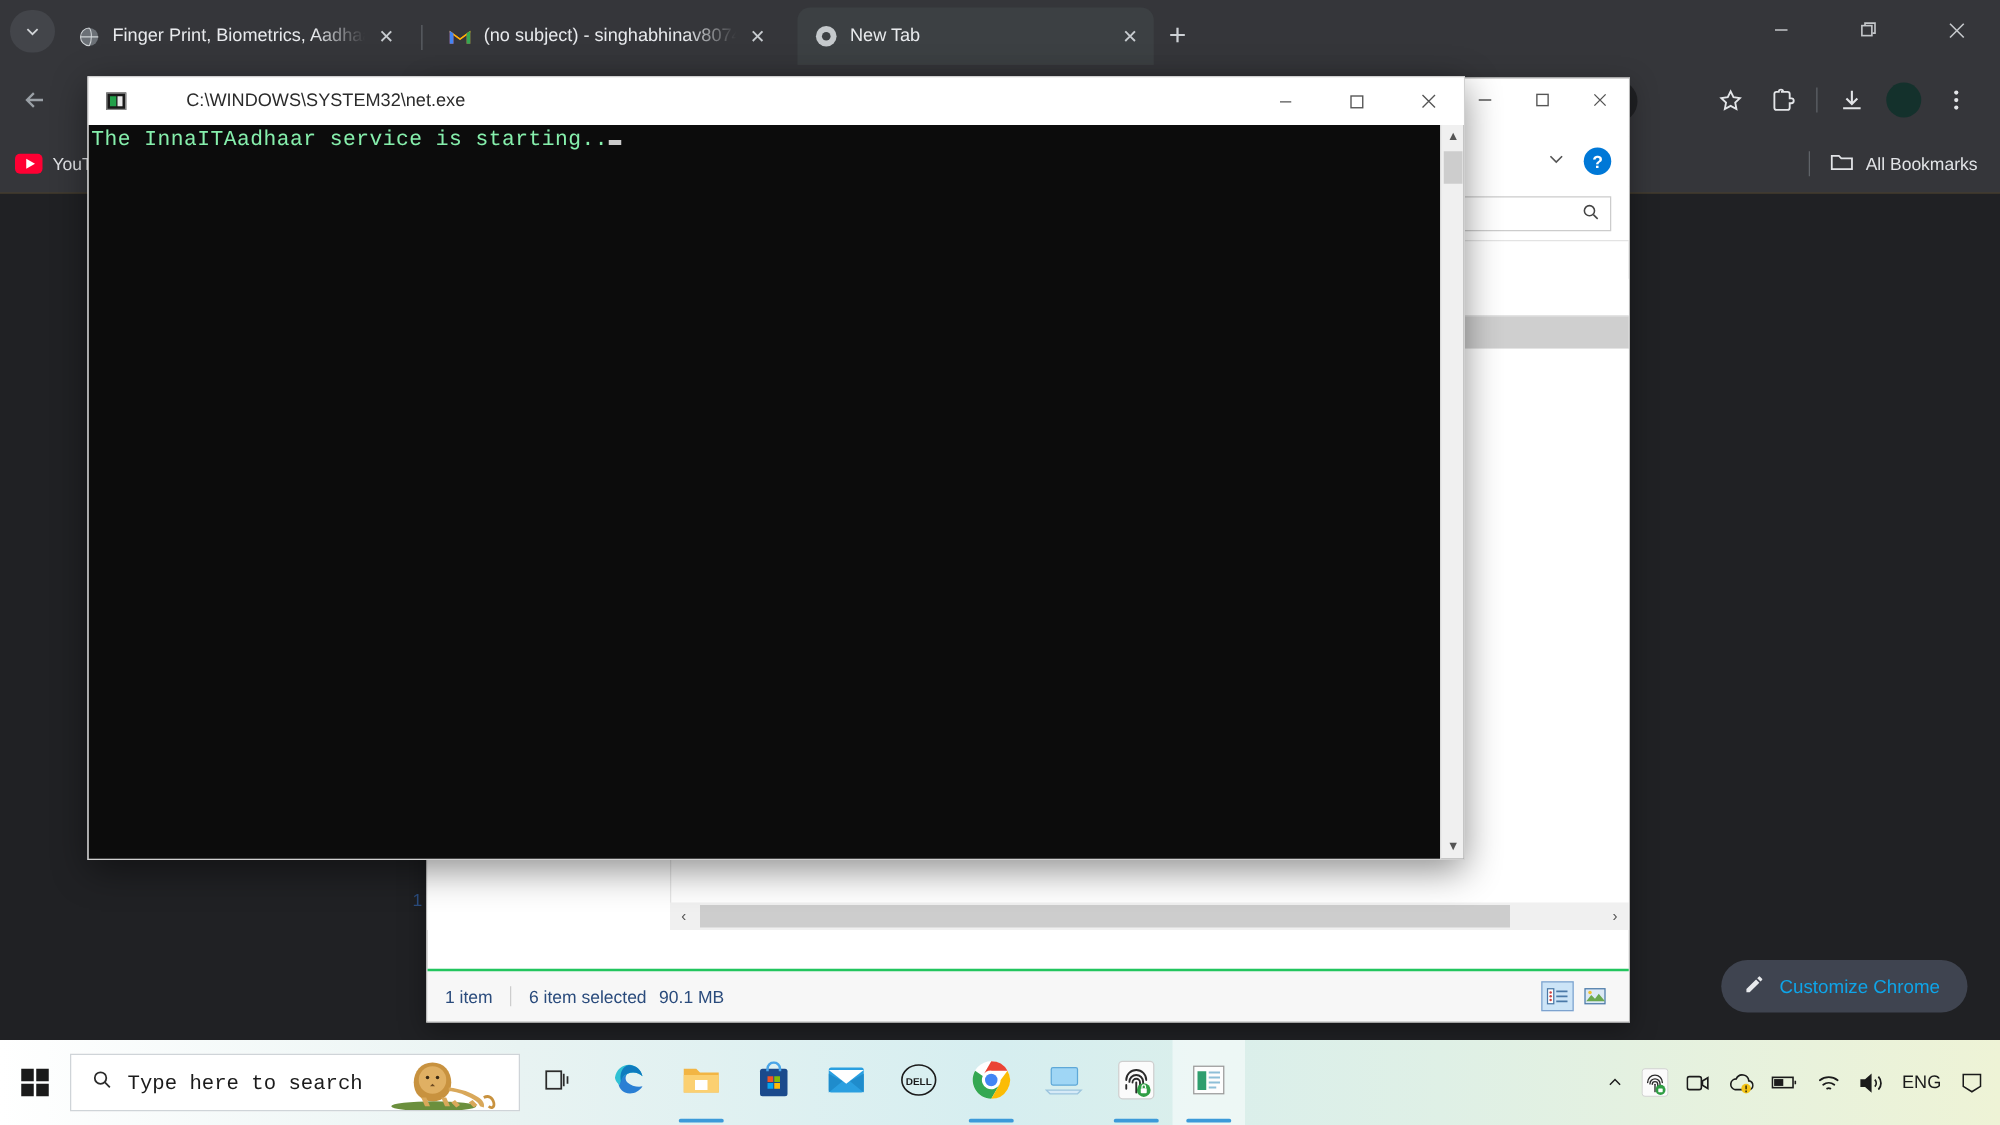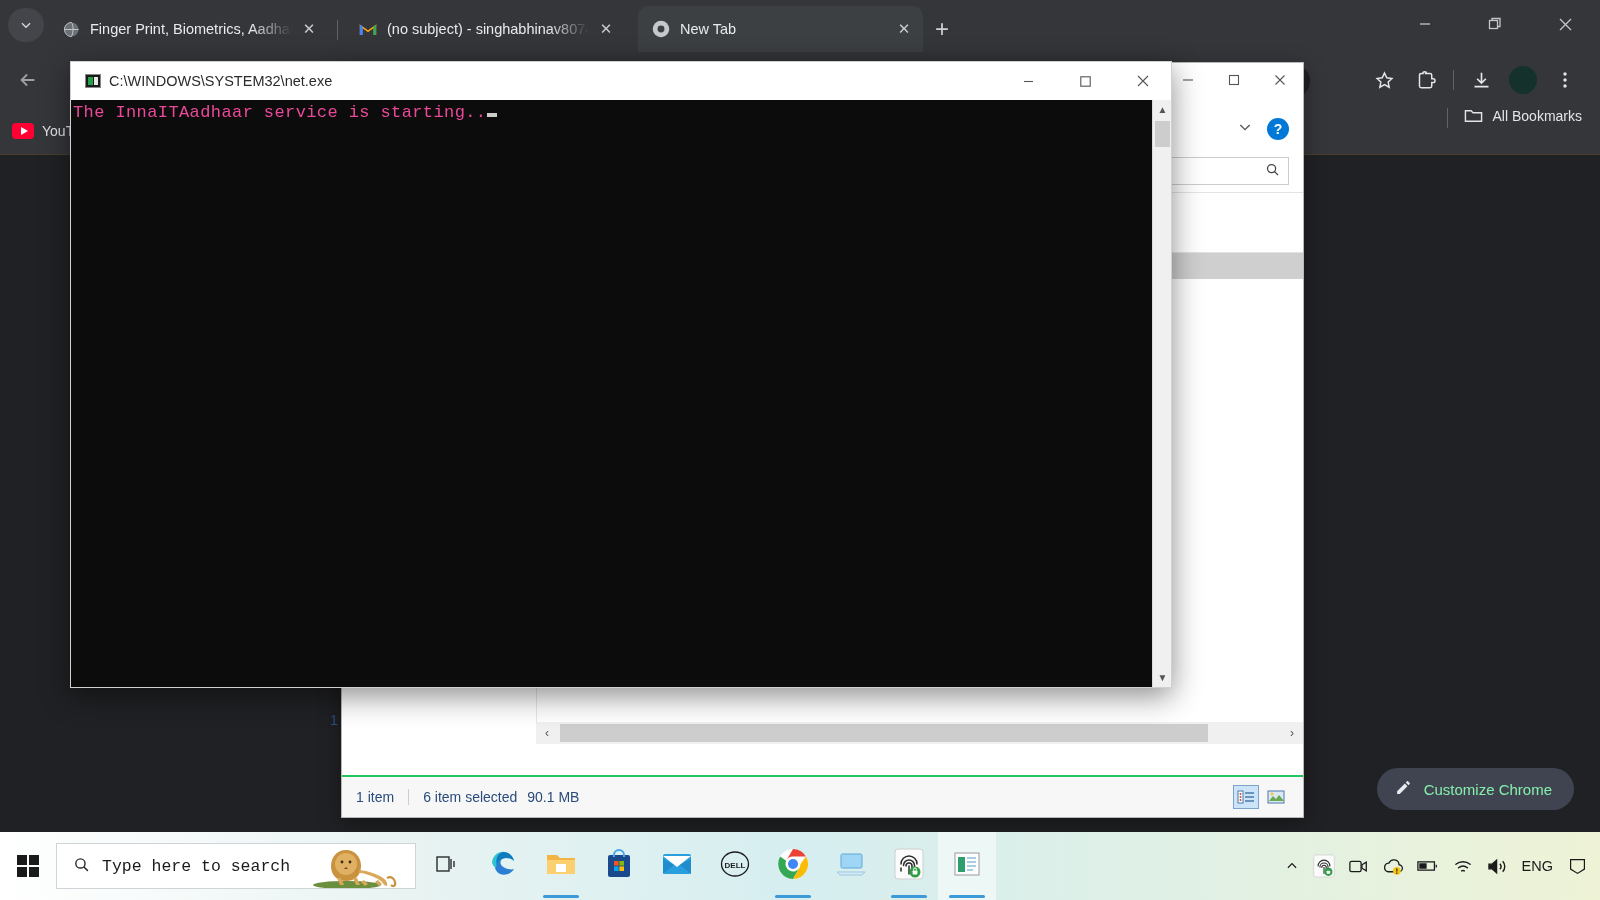--- a/index.html
+++ b/index.html
@@ -169,21 +169,21 @@
     content: "";
     border-left: 7px solid #fff;
     border-top: 4px solid transparent;
     border-bottom: 4px solid transparent;
     margin-left: 2px;
   }
   .bm-right {
     position: absolute;
     right: 18px; top: 0;
     height: 46px;
-    display: flex; align-items: flex-start; gap: 10px;
+    display: flex; align-items: center; gap: 10px;
     font-size: 14px;
     color: #e2e4e7;
   }
 
   .chrome-content {
     position: absolute;
     left: 0; top: 155px;
     width: 1600px; height: 677px;
     background: #202124;
   }
@@ -206,21 +206,21 @@
   .ntp-avatar { width: 36px; height: 36px; border-radius: 50%; background: #14312c; }
 
   .customize-btn {
     position: absolute;
     right: 26px; bottom: 22px;
     height: 42px;
     padding: 0 22px 0 18px;
     border-radius: 21px;
     background: #3f4450;
     display: flex; align-items: center; gap: 12px;
-    color: #86efac;
+    color: #0ea5e9;
     font-size: 15px;
   }
 
   
   .explorer-window {
     position: absolute;
     left: 341px; top: 62px;
     width: 963px; height: 756px;
     background: #ffffff;
     border: 1px solid #b8b8b8;
@@ -382,21 +382,21 @@
     background: #ffffff;
     box-shadow: 0 8px 28px rgba(0,0,0,.45);
     border: 1px solid #d0d0d0;
     box-sizing: border-box;
   }
   .con-titlebar {
     position: absolute;
     left: 0; top: 0;
     width: 100%; height: 38px;
     background: #ffffff;
-    display: flex; align-items: center;
+    display: flex; align-items: center; gap: 40px;
   }
   .con-icon {
     width: 16px; height: 14px;
     margin: 0 8px 0 14px;
     background: #1a1a1a;
     border: 1px solid #888;
     display: flex;
     box-sizing: border-box;
   }
   .con-icon .g1 { width: 5px; background: #23a04a; margin: 2px 1px 2px 2px; }
@@ -418,21 +418,21 @@
     right: 0; bottom: 0;
     background: #0c0c0c;
     overflow: hidden;
   }
   .con-text {
     position: absolute;
     left: 2px; top: 3px;
     font-family: "Liberation Mono", "DejaVu Sans Mono", monospace;
     font-size: 17px;
     line-height: 20px;
-    color: #ec4899;
+    color: #86efac;
     white-space: pre;
     letter-spacing: 0.4px;
   }
   .con-cursor {
     display: inline-block;
     width: 10px; height: 4px;
     background: #cccccc;
     vertical-align: baseline;
     margin-left: 1px;
   }

